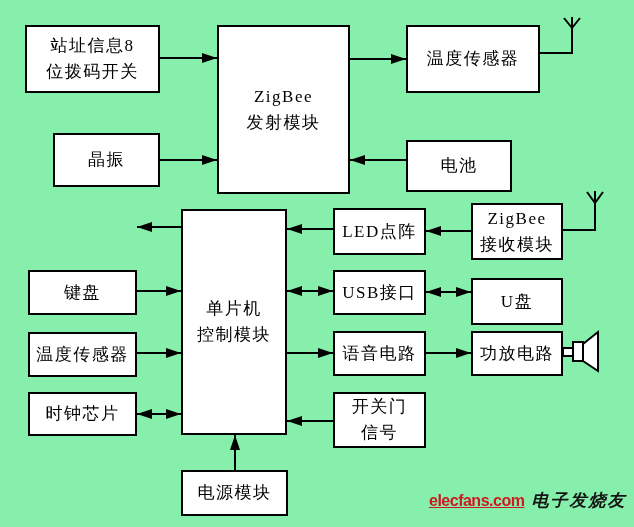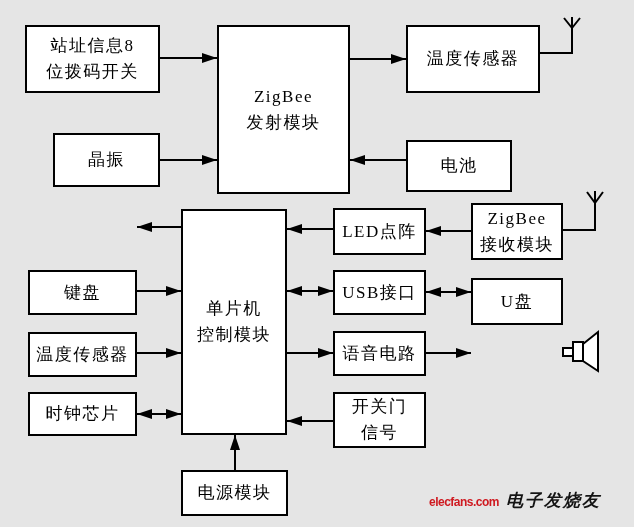--- a/index.html
+++ b/index.html
@@ -1,35 +1,35 @@
 <!DOCTYPE html>
 <html><head>
 <meta charset="utf-8">
 <style>
   html,body{margin:0;padding:0;background:#ffffff;}
   .stage{
-    position:relative;width:634px;height:527px;background:#e5e5e5;
+    position:relative;width:634px;height:527px;background:#86efac;
     font-family:"Liberation Serif","DejaVu Serif",serif;overflow:hidden;
   }
   svg.overlay{position:absolute;left:0;top:0;display:block;}
   .node{
     position:absolute;background:#ffffff;border:2px solid #000;
     box-sizing:border-box;display:flex;align-items:center;justify-content:center;
   }
   .node span{
     display:block;text-align:center;white-space:pre-line;
     font-size:17px;line-height:26px;color:#000;letter-spacing:1.5px;
   }
   .watermark{
     position:absolute;left:429px;top:489px;display:flex;align-items:baseline;gap:7px;
     white-space:nowrap;
   }
   .wm-logo{
     font-family:"Liberation Sans","DejaVu Sans",sans-serif;
-    font-weight:bold;font-size:12px;letter-spacing:-0.5px;color:#cf1920;
+    font-weight:bold;font-size:16px;letter-spacing:-0.5px;color:#cf1920;text-decoration:underline;
   }
   .wm-suffix{
     font-family:"Liberation Serif","DejaVu Serif",serif;
     font-weight:bold;font-style:italic;font-size:17px;color:#141414;letter-spacing:2px;
   }
 </style>
 </head>
 <body>
 
 <div class="stage">
@@ -150,20 +150,23 @@
   </div>
 
   <div class="node" style="left:471px;top:278px;width:92px;height:47px">
     <span>U盘</span>
   </div>
 
   <div class="node" style="left:333px;top:331px;width:93px;height:45px">
     <span>语音电路</span>
   </div>
 
+  <div class="node" style="left:471px;top:331px;width:92px;height:45px">
+    <span>功放电路</span>
+  </div>
 
   <div class="node" style="left:333px;top:392px;width:93px;height:56px">
     <span>开关门
 信号</span>
   </div>
 
   <div class="node" style="left:181px;top:470px;width:107px;height:46px">
     <span>电源模块</span>
   </div>
 

